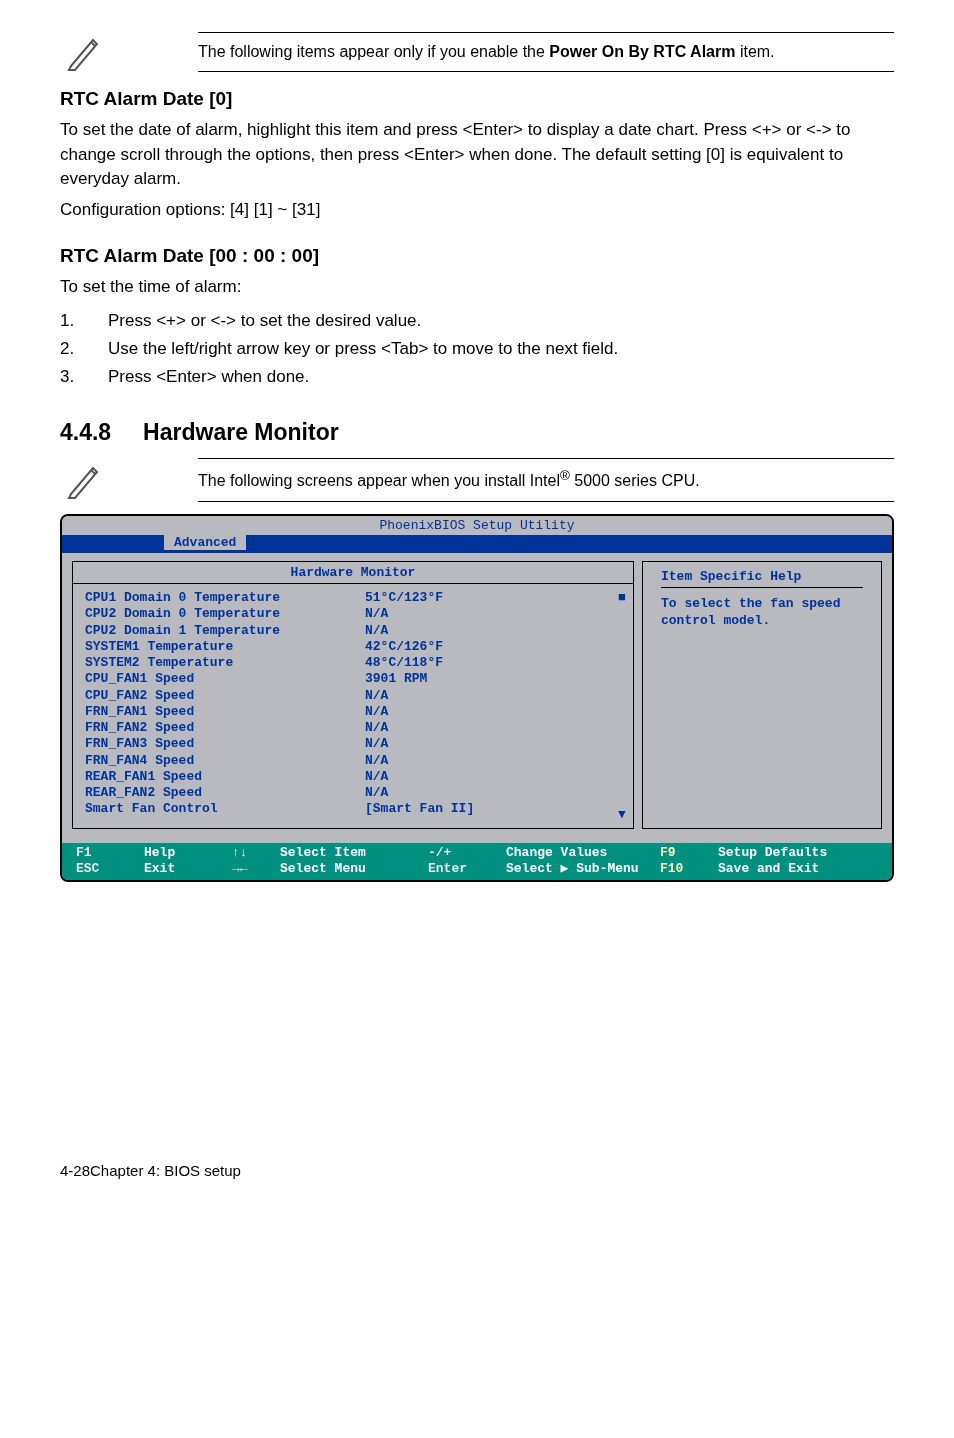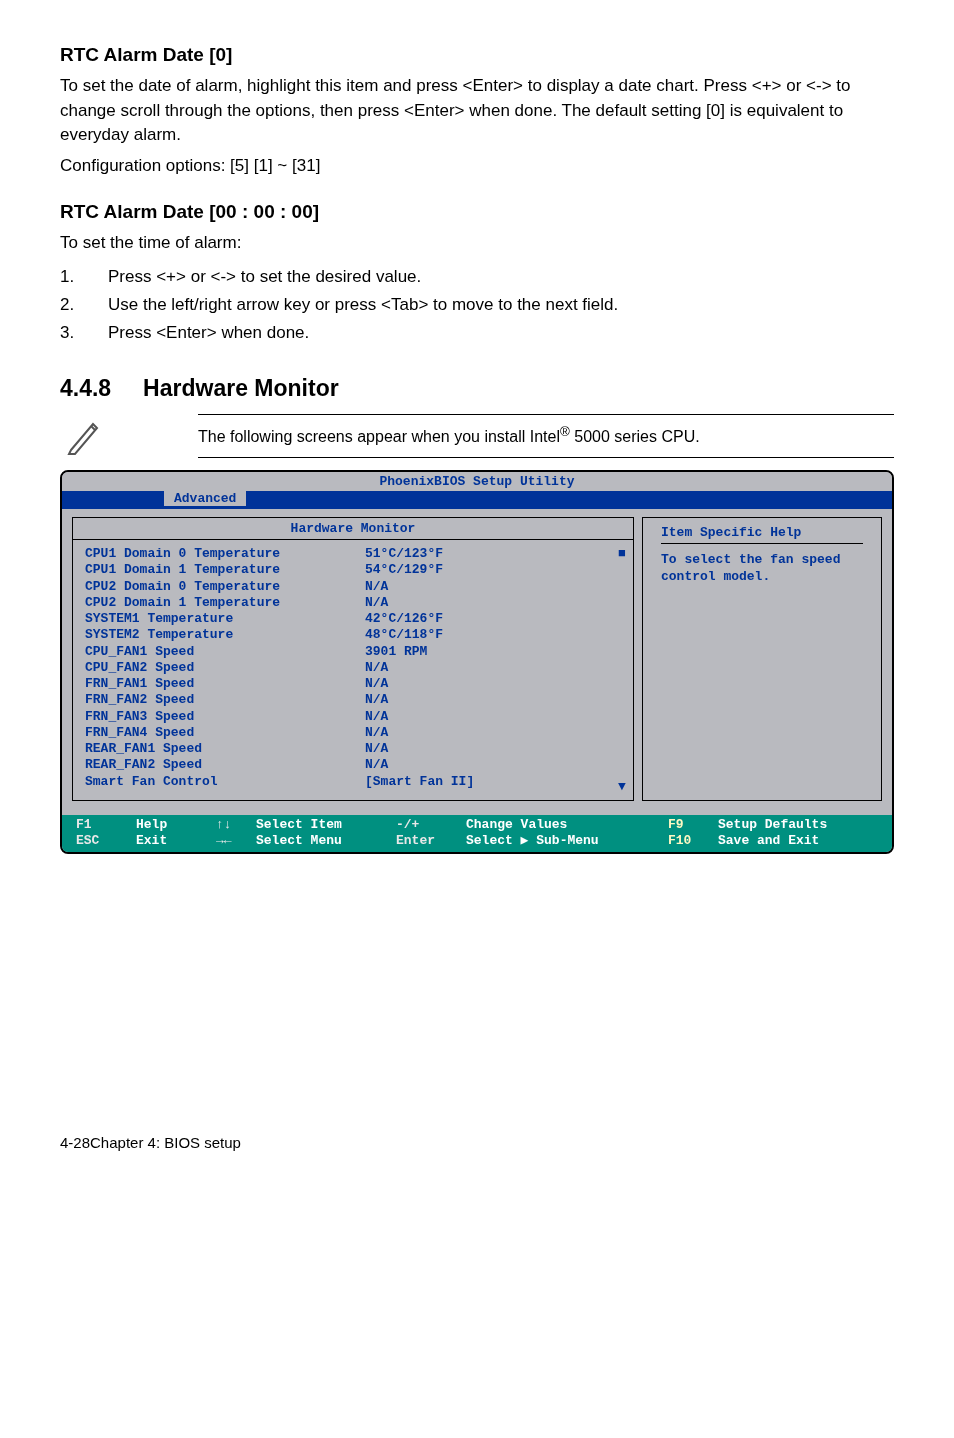--- a/index.html
+++ b/index.html
@@ -73,21 +73,21 @@
       border-radius: 8px;
       margin: 12px 0 0 0;
       overflow: hidden;
       font-size: 13px;
       background: #b9babf;
     }
     .bios-title {
       background: #b9babf;
       color: #003399;
       text-align: center;
-      font-weight: bold;
+      font-weight: normal;
       padding: 2px 0;
     }
     .bios-tabs {
       background: #003399;
       color: #fff;
       padding: 0 32px;
       height: 18px;
     }
     .bios-tab-active {
       display: inline-block;
@@ -155,21 +155,21 @@
       font-weight: bold;
       line-height: 1.3;
     }
     .bios-foot {
       background: #009080;
       color: #fff;
       font-weight: bold;
       padding: 2px 14px 3px 14px;
       line-height: 1.25;
     }
-    .bf-row { display: flex; }
+    .bf-row { display: flex; gap: 8px; }
     .bf-col1 { flex: 0 0 60px; color: #e8e8e8; }
     .bf-col2 { flex: 0 0 80px; }
     .bf-col3 { flex: 0 0 40px; color: #e8e8e8; }
     .bf-col4 { flex: 0 0 140px; }
     .bf-col5 { flex: 0 0 70px; color: #e8e8e8; }
     .bf-col6 { flex: 1 1 auto; }
     .bf-col7 { flex: 0 0 50px; color: #fef9c3; }
     .bf-col8 { flex: 0 0 160px; }
 
     
@@ -179,24 +179,35 @@
       font-size: 15px;
       border-top: 0;
       margin-top: 200px;
     }
   </style>
 </head>
 <body>
 
 <div class="page">
 
+  <div class="notewrap">
+    <div class="noteicon">
+      <svg width="44" height="44" viewBox="0 0 44 44">
+        <path d="M8 36 L30 10 L34 14 L12 40 L6 40 Z" fill="none" stroke="#555" stroke-width="2"></path>
+        <path d="M28 12 L32 16" stroke="#555" stroke-width="2"></path>
+      </svg>
+    </div>
+    <div class="notebox" style="flex:1">
+      <span>The following items appear only if you enable the </span><b>Power On By RTC Alarm</b><span> item.</span>
+    </div>
+  </div>
 
   <div class="h-rtc">RTC Alarm Date [0]</div>
   <div class="bodytext">To set the date of alarm, highlight this item and press &lt;Enter&gt; to display a date chart. Press &lt;+&gt; or &lt;-&gt; to change scroll through the options, then press &lt;Enter&gt; when done. The default setting [0] is equivalent to everyday alarm.</div>
-  <div class="bodytext">Configuration options: [5] [1] ~ [31]</div>
+  <div class="bodytext">Configuration options: [4] [1] ~ [31]</div>
 
   <div class="h-rtc" style="margin-top:22px">RTC Alarm Date [00 : 00 : 00]</div>
   <div class="bodytext">To set the time of alarm:</div>
   <ol class="numlist">
     <li>
         <span class="num">1.</span>
         <span>Press &lt;+&gt; or &lt;-&gt; to set the desired value.</span>
       </li>
     <li>
         <span class="num">2.</span>
@@ -230,24 +241,20 @@
       <span class="bios-tab-active">Advanced</span>
     </div>
     <div class="bios-panels">
       <div class="bios-left">
         <div class="bios-left-title">Hardware Monitor</div>
         <div class="bios-rows">
           <div class="scroll-ind scroll-up">■</div>
           <div class="bios-row">
               <span class="lbl">CPU1 Domain 0 Temperature</span>
               <span class="val">51°C/123°F</span>
-            </div>
-          <div class="bios-row">
-              <span class="lbl">CPU1 Domain 1 Temperature</span>
-              <span class="val">54°C/129°F</span>
             </div>
           <div class="bios-row">
               <span class="lbl">CPU2 Domain 0 Temperature</span>
               <span class="val">N/A</span>
             </div>
           <div class="bios-row">
               <span class="lbl">CPU2 Domain 1 Temperature</span>
               <span class="val">N/A</span>
             </div>
           <div class="bios-row">

